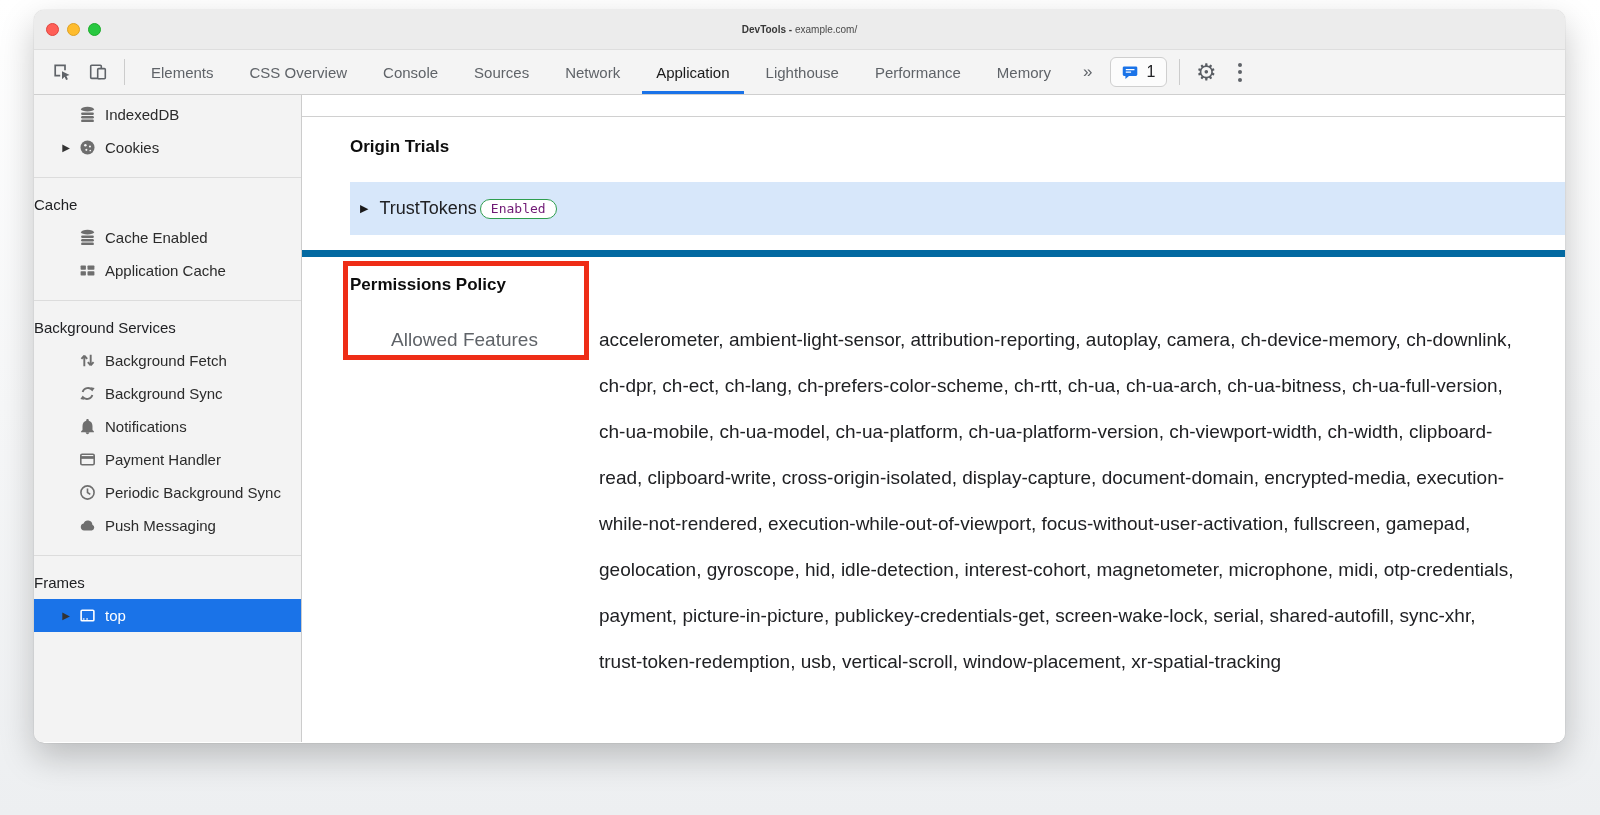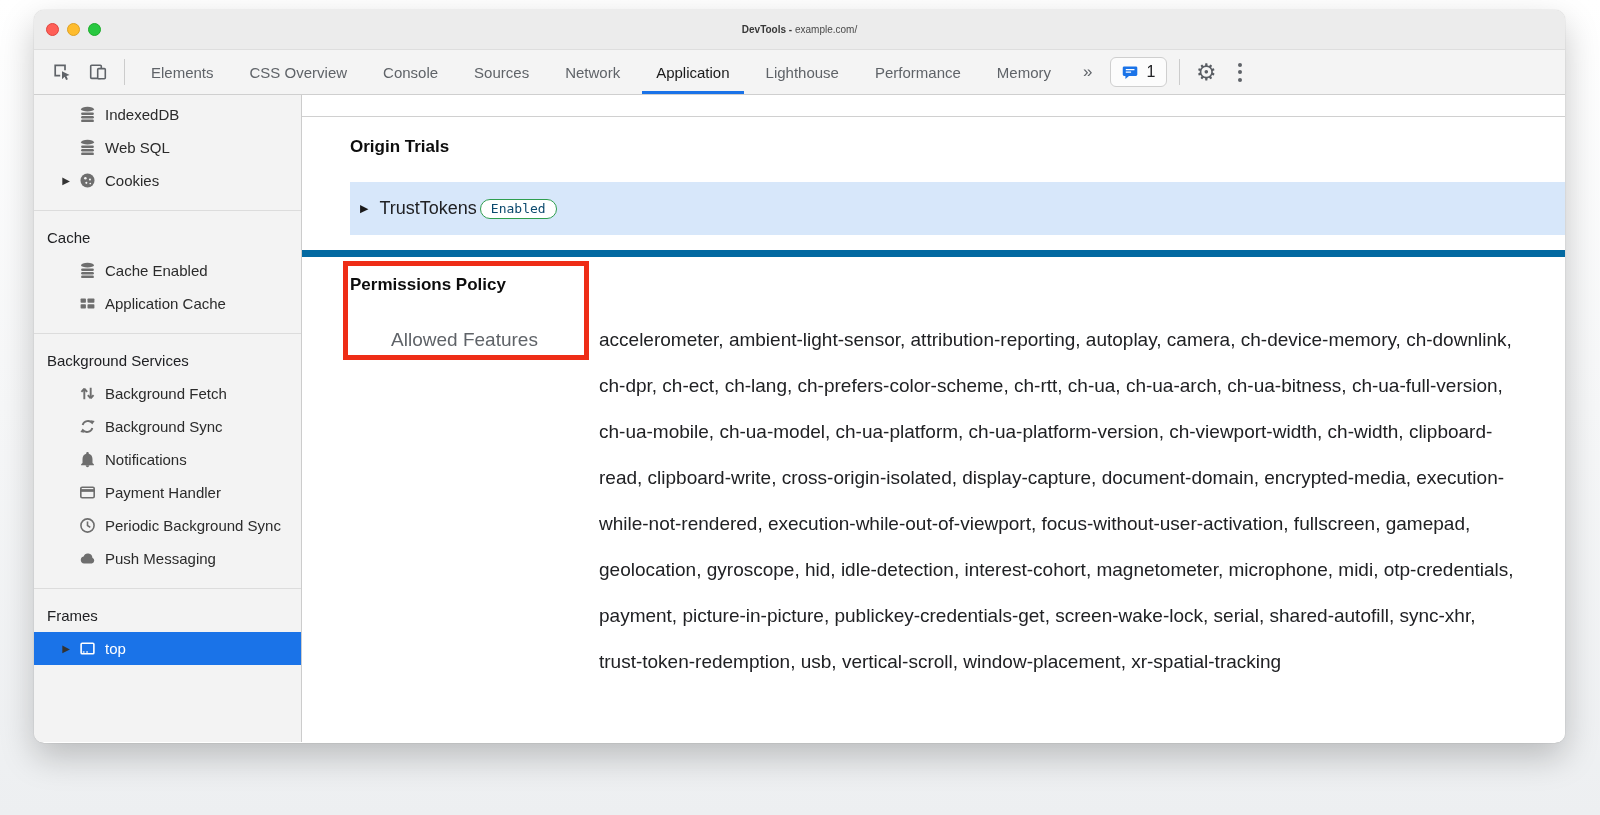--- a/index.html
+++ b/index.html
@@ -45,21 +45,21 @@
 
   
   .content { display:flex; height:647px; }
 
   
   .sidebar { width:268px; background:#f3f3f3; border-right:1px solid #ccc;
     font-size:15px; color:#2b2b2b; overflow:hidden; }
   .side-group { padding-bottom:13px; }
   .side-group + .side-group { border-top:1px solid #dcdcdc; }
   .side-group.first { padding-top:3px; }
-  .side-header { height:33px; line-height:33px; padding-left:13px; margin-top:10px;
+  .side-header { height:33px; line-height:33px; margin-top:10px;
     color:#202124; }
   .side-row { height:33px; display:flex; align-items:center; position:relative;
     padding-left:45px; cursor:default; }
   .side-row .expander { position:absolute; left:24px; top:0; height:33px; width:16px;
     display:flex; align-items:center; justify-content:center; font-size:10px; color:#333; }
   .side-row .icon { width:17px; height:17px; margin-right:9px; color:#6e6e6e;
     display:inline-flex; flex:0 0 auto; }
   .side-row .icon svg { width:100%; height:100%; }
   .side-row.selected { background:#1a73e8; color:#fff; }
   .side-row.selected .icon { color:#fff; }
@@ -67,21 +67,21 @@
   
   .main { flex:1; background:#fff; position:relative; overflow:hidden; }
   .prev-edge { height:22px; border-bottom:1px solid #d0d0d0; }
   .section-ot { padding:20px 0 15px 48px; border-bottom:7px solid #0369a1; }
   .h-section { font-size:17px; font-weight:bold; color:#0d0d0d; }
   .trial-row { margin-top:25px; height:53px; display:flex; align-items:center;
     background:#d7e7fa; padding-left:10px; }
   .trial-row .tri { font-size:11px; color:#1a1a1a; margin-right:11px; }
   .trial-name { font-size:18px; color:#202124; }
   .badge { margin-left:3px; font-family:"DejaVu Sans Mono",monospace; font-size:13px;
-    color:#0c4a6e; border:1.5px solid #2f9e4f; background:#fff; border-radius:11px;
+    color:#701a75; border:1.5px solid #2f9e4f; background:#fff; border-radius:11px;
     padding:1px 10px 2px; }
   .section-pp { position:relative; padding:18px 48px 0 48px; }
   .red-box { position:absolute; left:41px; top:4px; width:246px; height:99px;
     border:5px solid #ee2d16; pointer-events:none; z-index:5; }
   .report-row { display:flex; margin-top:22px; }
   .report-label { flex:0 0 229px; text-align:center; font-size:19px; color:#5f6368;
     line-height:46px; }
   .report-value { flex:1; margin-left:20px; font-size:19px; color:#202124;
     line-height:46px; }
 </style>
@@ -157,31 +157,20 @@
               <svg viewBox="0 0 16 16" fill="currentColor">
                 <ellipse cx="8" cy="3" rx="6" ry="2.2"></ellipse>
                 <rect x="2" y="6.2" width="12" height="2.3" rx="1.1"></rect>
                 <rect x="2" y="9.5" width="12" height="2.3" rx="1.1"></rect>
                 <rect x="2" y="12.8" width="12" height="2.3" rx="1.1"></rect>
               </svg>
             </span>
           <span>IndexedDB</span>
         </div>
         <div class="side-row">
-          <span class="icon">
-              <svg viewBox="0 0 16 16" fill="currentColor">
-                <ellipse cx="8" cy="3" rx="6" ry="2.2"></ellipse>
-                <rect x="2" y="6.2" width="12" height="2.3" rx="1.1"></rect>
-                <rect x="2" y="9.5" width="12" height="2.3" rx="1.1"></rect>
-                <rect x="2" y="12.8" width="12" height="2.3" rx="1.1"></rect>
-              </svg>
-            </span>
-          <span>Web SQL</span>
-        </div>
-        <div class="side-row">
           <span class="expander">▶</span>
           <span class="icon">
               <svg viewBox="0 0 16 16">
                 <circle cx="8" cy="8" r="6.6" fill="currentColor"></circle>
                 <circle cx="6" cy="5.9" r="1.2" fill="#f3f3f3"></circle>
                 <circle cx="10.3" cy="7.1" r="1" fill="#f3f3f3"></circle>
                 <circle cx="6.9" cy="10.2" r="1" fill="#f3f3f3"></circle>
                 <circle cx="10.6" cy="10.8" r=".8" fill="#f3f3f3"></circle>
               </svg>
             </span>

